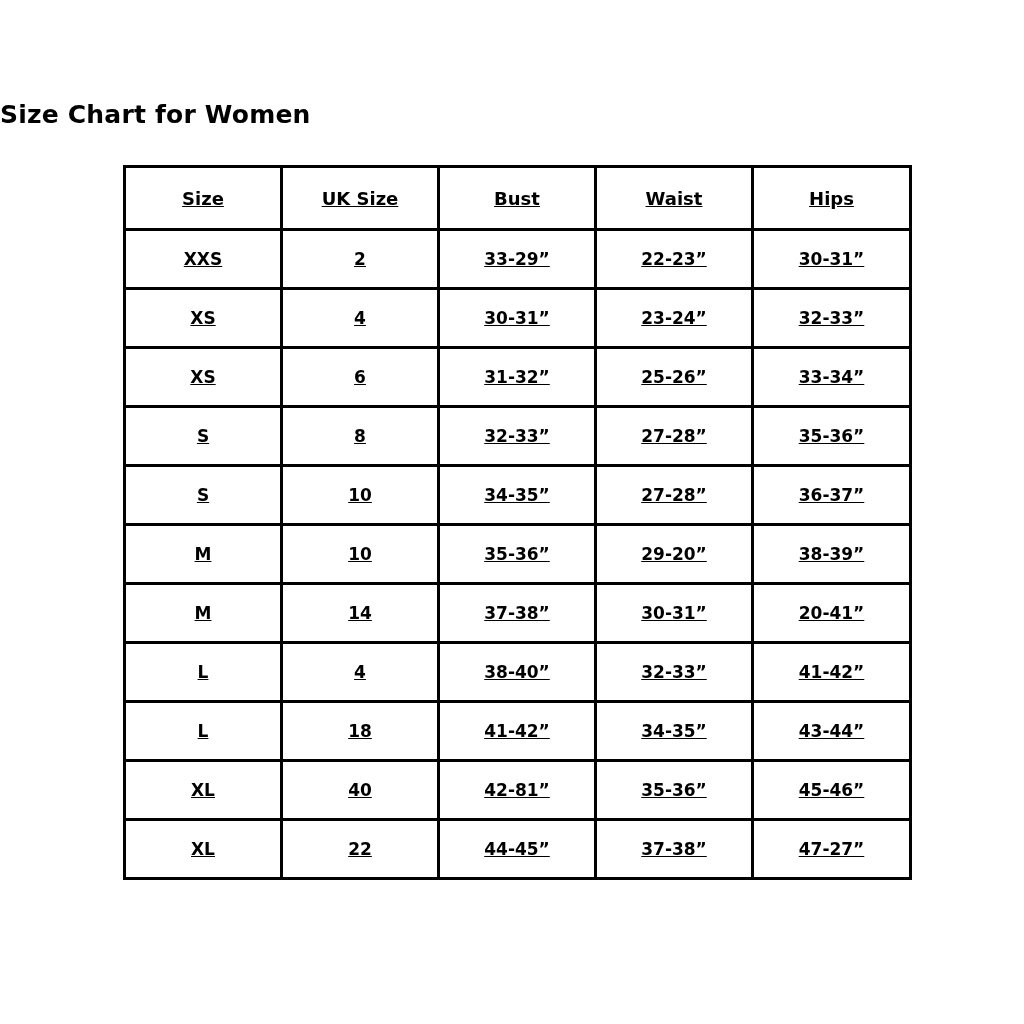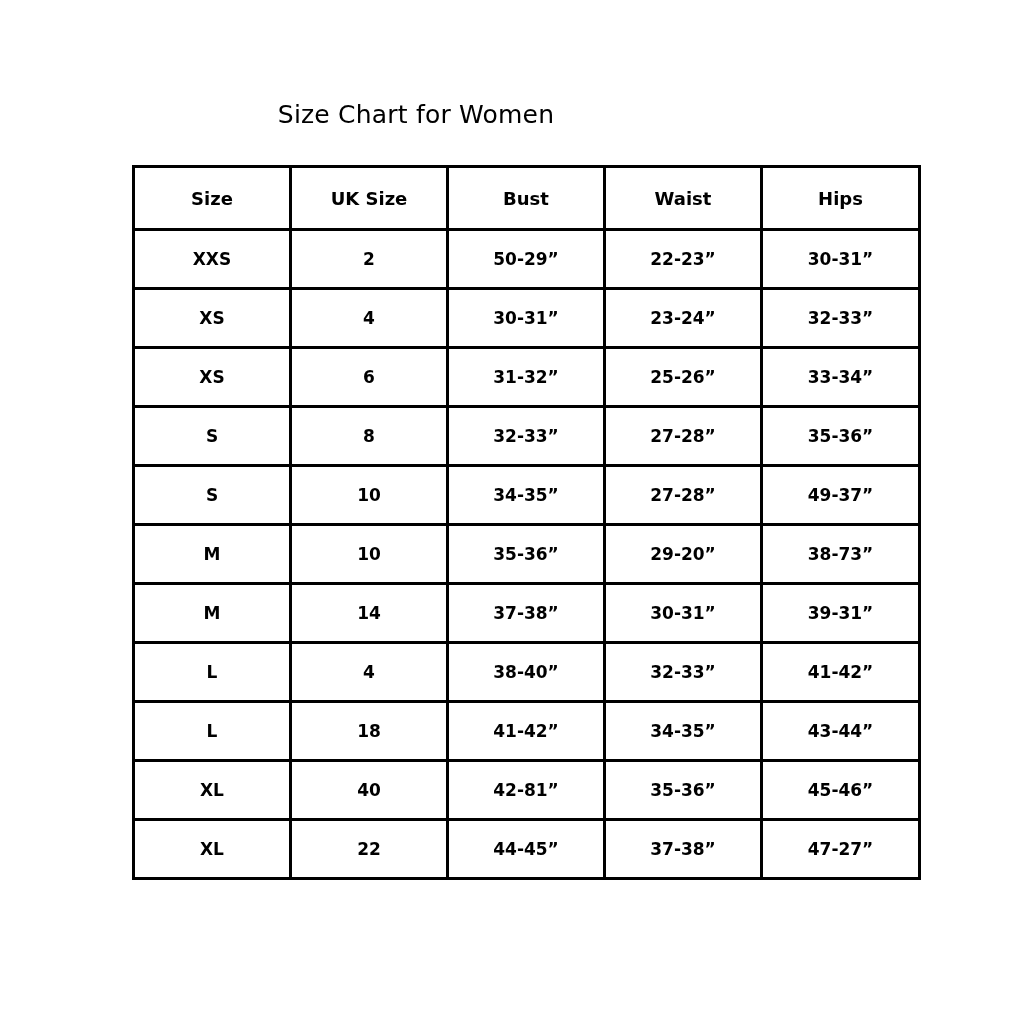--- a/index.html
+++ b/index.html
@@ -18,30 +18,31 @@
     position: relative;
     width: 1024px;
     height: 1024px;
     box-sizing: border-box;
   }
   .chart-title {
     position: absolute;
     top: 100px;
     left: 0;
     width: 832px;
-    text-align: center;
+    text-align: left;
     font-size: 25px;
-    font-weight: normal;
+    font-weight: bold;
     letter-spacing: 0.2px;
   }
   .table-wrap {
     position: absolute;
     top: 165px;
-    left: 132px;
+    left: 123px;
     width: 624px;
+    text-decoration: underline;
   }
   table.size-chart {
     border-collapse: collapse;
     width: 786px;
     table-layout: fixed;
   }
   table.size-chart th,
   table.size-chart td {
     border: 3px solid #000000;
     text-align: center;
@@ -83,21 +84,21 @@
           <th>UK Size</th>
           <th>Bust</th>
           <th>Waist</th>
           <th>Hips</th>
         </tr>
       </thead>
       <tbody>
         <tr>
           <td>XXS</td>
           <td>2</td>
-          <td>50-29”</td>
+          <td>33-29”</td>
           <td>22-23”</td>
           <td>30-31”</td>
         </tr>
         <tr>
           <td>XS</td>
           <td>4</td>
           <td>30-31”</td>
           <td>23-24”</td>
           <td>32-33”</td>
         </tr>
@@ -113,35 +114,35 @@
           <td>8</td>
           <td>32-33”</td>
           <td>27-28”</td>
           <td>35-36”</td>
         </tr>
         <tr>
           <td>S</td>
           <td>10</td>
           <td>34-35”</td>
           <td>27-28”</td>
-          <td>49-37”</td>
+          <td>36-37”</td>
         </tr>
         <tr>
           <td>M</td>
           <td>10</td>
           <td>35-36”</td>
           <td>29-20”</td>
-          <td>38-73”</td>
+          <td>38-39”</td>
         </tr>
         <tr>
           <td>M</td>
           <td>14</td>
           <td>37-38”</td>
           <td>30-31”</td>
-          <td>39-31”</td>
+          <td>20-41”</td>
         </tr>
         <tr>
           <td>L</td>
           <td>4</td>
           <td>38-40”</td>
           <td>32-33”</td>
           <td>41-42”</td>
         </tr>
         <tr>
           <td>L</td>

